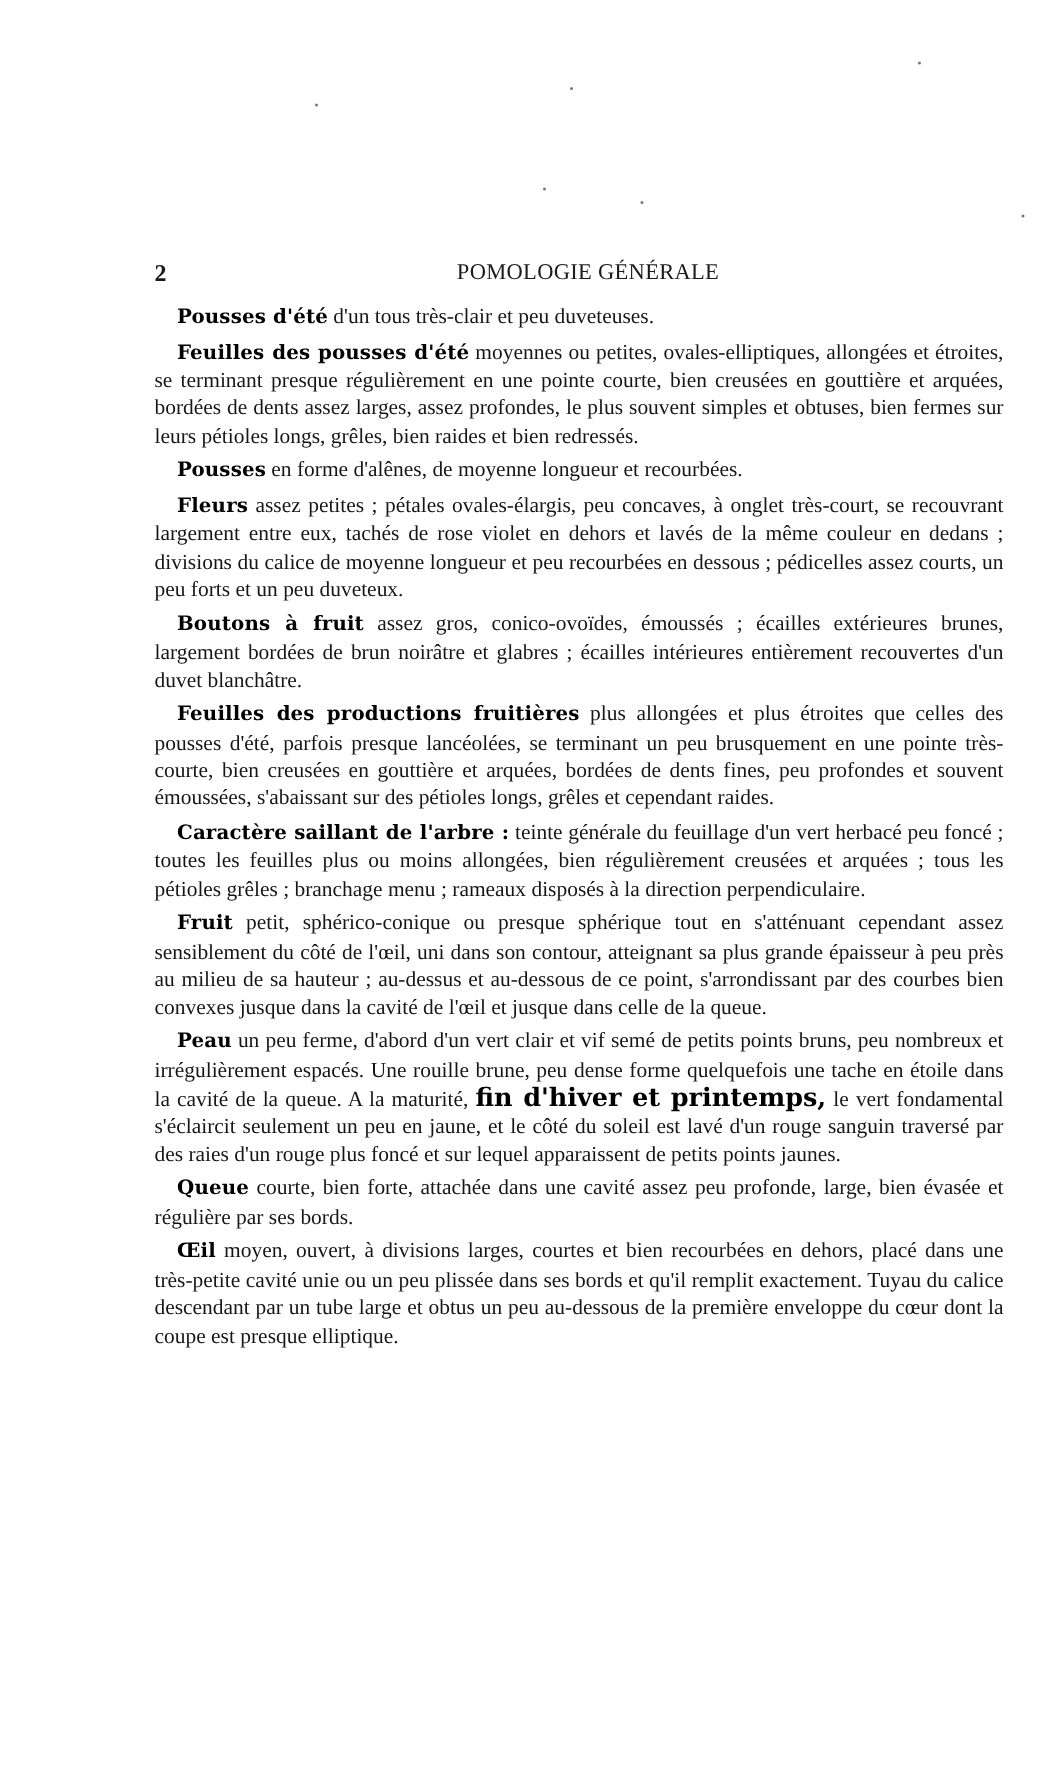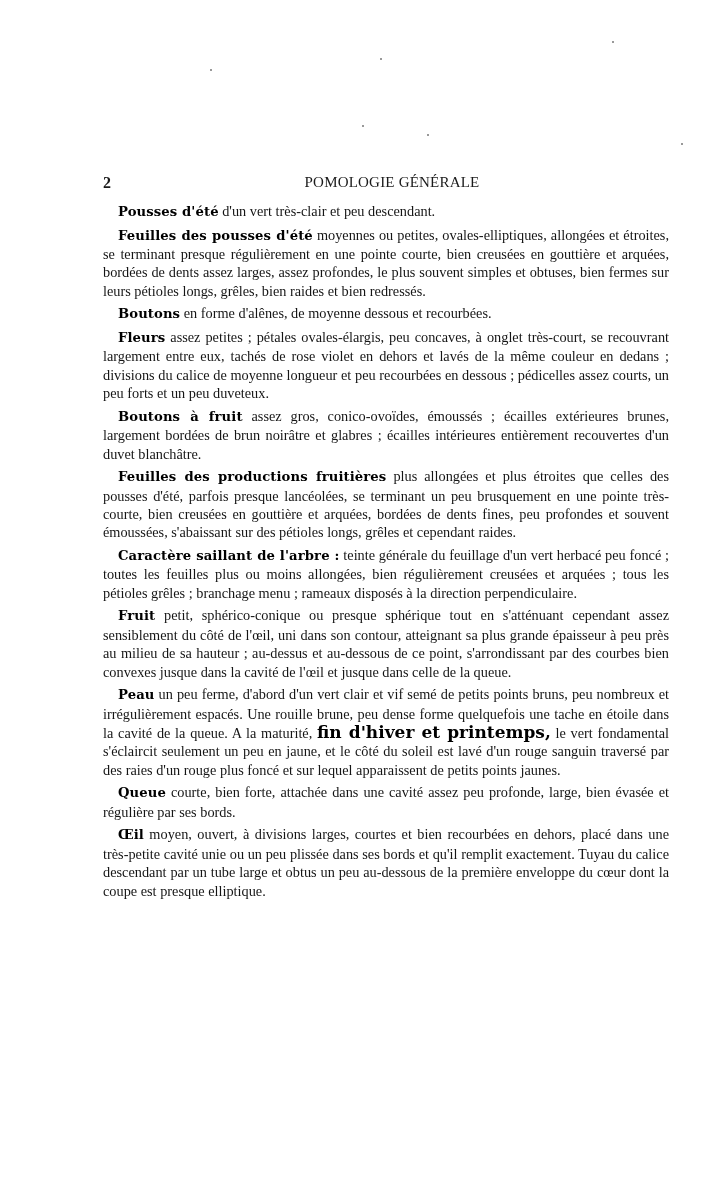--- a/index.html
+++ b/index.html
@@ -34,23 +34,23 @@
   <span class="speck" style="left:612px;top:41px"></span>
   <span class="speck" style="left:681px;top:143px"></span>
   <span class="speck" style="left:210px;top:69px"></span>
 
   <div class="running-head">
     <span class="page-num">2</span>
     <span class="head-title">POMOLOGIE GÉNÉRALE</span>
   </div>
 
   <div class="body-text">
-    <p class="para"><span class="term">Pousses d'été</span><span> d'un vert très-clair et peu descendant.</span></p>
+    <p class="para"><span class="term">Pousses d'été</span><span> d'un tous très-clair et peu duveteuses.</span></p>
     <p class="para"><span class="term">Feuilles des pousses d'été</span><span> moyennes ou petites, ovales-elliptiques, allongées et étroites, se terminant presque régulièrement en une pointe courte, bien creusées en gouttière et arquées, bordées de dents assez larges, assez profondes, le plus souvent simples et obtuses, bien fermes sur leurs pétioles longs, grêles, bien raides et bien redressés.</span></p>
-    <p class="para"><span class="term">Boutons</span><span> en forme d'alênes, de moyenne dessous et recourbées.</span></p>
+    <p class="para"><span class="term">Pousses</span><span> en forme d'alênes, de moyenne longueur et recourbées.</span></p>
     <p class="para"><span class="term">Fleurs</span><span> assez petites ; pétales ovales-élargis, peu concaves, à onglet très-court, se recouvrant largement entre eux, tachés de rose violet en dehors et lavés de la même couleur en dedans ; divisions du calice de moyenne longueur et peu recourbées en dessous ; pédicelles assez courts, un peu forts et un peu duveteux.</span></p>
     <p class="para"><span class="term">Boutons à fruit</span><span> assez gros, conico-ovoïdes, émoussés ; écailles extérieures brunes, largement bordées de brun noirâtre et glabres ; écailles intérieures entièrement recouvertes d'un duvet blanchâtre.</span></p>
     <p class="para"><span class="term">Feuilles des productions fruitières</span><span> plus allongées et plus étroites que celles des pousses d'été, parfois presque lancéolées, se terminant un peu brusquement en une pointe très-courte, bien creusées en gouttière et arquées, bordées de dents fines, peu profondes et souvent émoussées, s'abaissant sur des pétioles longs, grêles et cependant raides.</span></p>
     <p class="para"><span class="term">Caractère saillant de l'arbre :</span><span> teinte générale du feuillage d'un vert herbacé peu foncé ; toutes les feuilles plus ou moins allongées, bien régulièrement creusées et arquées ; tous les pétioles grêles ; branchage menu ; rameaux disposés à la direction perpendiculaire.</span></p>
     <p class="para"><span class="term">Fruit</span><span> petit, sphérico-conique ou presque sphérique tout en s'atténuant cependant assez sensiblement du côté de l'œil, uni dans son contour, atteignant sa plus grande épaisseur à peu près au milieu de sa hauteur ; au-dessus et au-dessous de ce point, s'arrondissant par des courbes bien convexes jusque dans la cavité de l'œil et jusque dans celle de la queue.</span></p>
     <p class="para"><span class="term">Peau</span><span> un peu ferme, d'abord d'un vert clair et vif semé de petits points bruns, peu nombreux et irrégulièrement espacés. Une rouille brune, peu dense forme quelquefois une tache en étoile dans la cavité de la queue. A la maturité, </span><span class="inline-bold">fin d'hiver et printemps,</span><span> le vert fondamental s'éclaircit seulement un peu en jaune, et le côté du soleil est lavé d'un rouge sanguin traversé par des raies d'un rouge plus foncé et sur lequel apparaissent de petits points jaunes.</span></p>
     <p class="para"><span class="term">Queue</span><span> courte, bien forte, attachée dans une cavité assez peu profonde, large, bien évasée et régulière par ses bords.</span></p>
     <p class="para"><span class="term">Œil</span><span> moyen, ouvert, à divisions larges, courtes et bien recourbées en dehors, placé dans une très-petite cavité unie ou un peu plissée dans ses bords et qu'il remplit exactement. Tuyau du calice descendant par un tube large et obtus un peu au-dessous de la première enveloppe du cœur dont la coupe est presque elliptique.</span></p>
   </div>
 </div>

